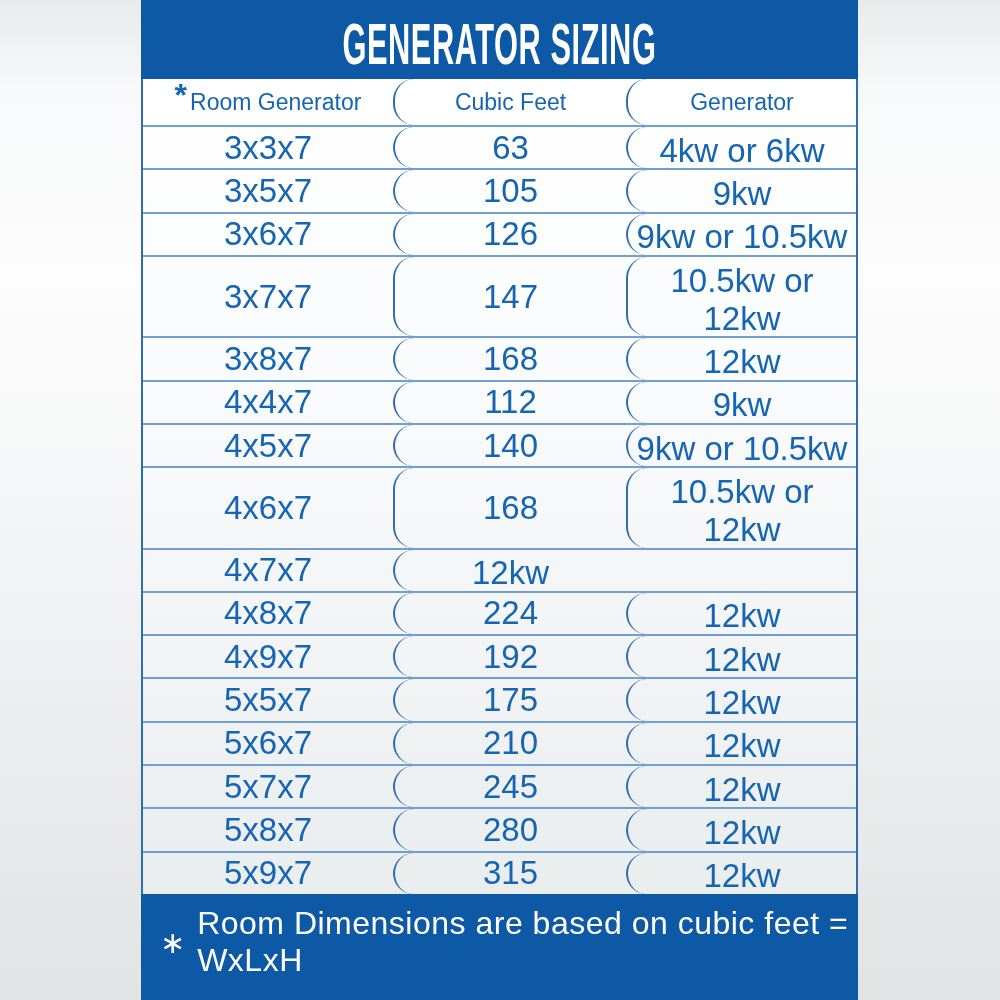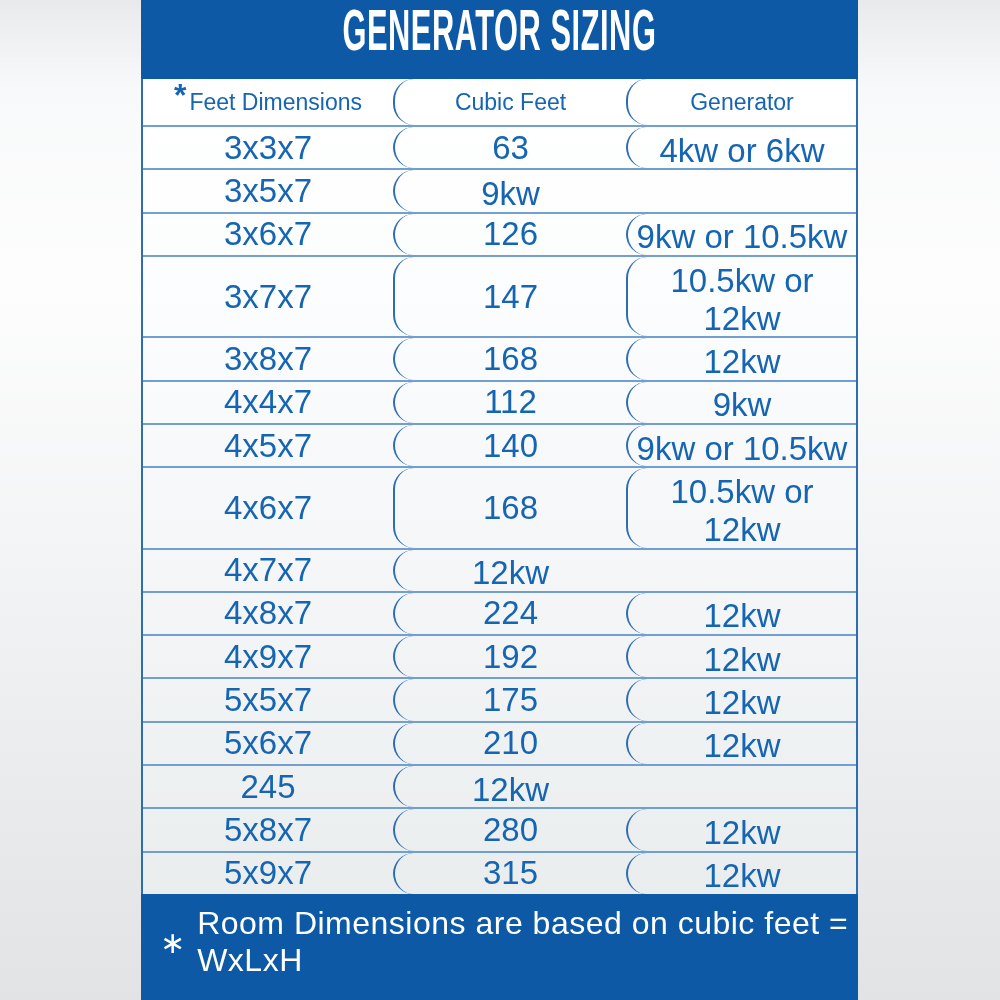--- a/index.html
+++ b/index.html
@@ -14,21 +14,21 @@
       #e9eaec 0%, #f8f9fa 9%, #fdfdfd 28%,
       #f4f5f6 52%, #eaebed 78%, #e2e3e5 100%);
   }
   .panel {
     position:absolute; left:141px; top:0; width:717px; height:1000px;
     background:#0d59a6;
     display:flex; flex-direction:column;
   }
   .title-band {
     height:79px; flex:0 0 79px;
-    display:flex; align-items:flex-start; justify-content:center;
+    display:flex; align-items:flex-end; justify-content:center;
     overflow:hidden;
   }
   .title-band .title {
     color:#ffffff;
     font-size:56px;
     font-weight:bold;
     letter-spacing:1px;
     white-space:nowrap;
     display:inline-block;
     transform: scale(0.55, 1.02) translateY(-2px);
@@ -84,21 +84,21 @@
   <div class="panel">
 
     <div class="title-band">
       <span class="title">GENERATOR SIZING</span>
     </div>
 
     <div class="sizing-table">
       <div class="t-row header">
         <div class="cell">
           <span class="hdr-asterisk">*</span>
-          <span>Feet Dimensions</span>
+          <span>Room Generator</span>
         </div>
         <div class="cell">
           <span>Cubic Feet</span>
         </div>
         <div class="cell">
           <span>Generator</span>
         </div>
       </div>
 
   <div class="t-row">
@@ -111,20 +111,23 @@
     <div class="cell generator">
             <span>4kw or 6kw</span>
           </div>
   </div>
 
 
   <div class="t-row">
     <div class="cell room">
             <span>3x5x7</span>
           </div>
+    <div class="cell cubic">
+            <span>105</span>
+          </div>
     <div class="cell generator">
             <span>9kw</span>
           </div>
   </div>
 
   <div class="t-row">
     <div class="cell room">
             <span>3x6x7</span>
           </div>
     <div class="cell cubic">
@@ -246,20 +249,23 @@
           </div>
     <div class="cell cubic">
             <span>210</span>
           </div>
     <div class="cell generator">
             <span>12kw</span>
           </div>
   </div>
 
   <div class="t-row">
+    <div class="cell room">
+            <span>5x7x7</span>
+          </div>
     <div class="cell cubic">
             <span>245</span>
           </div>
     <div class="cell generator">
             <span>12kw</span>
           </div>
   </div>
 
   <div class="t-row">
     <div class="cell room">

